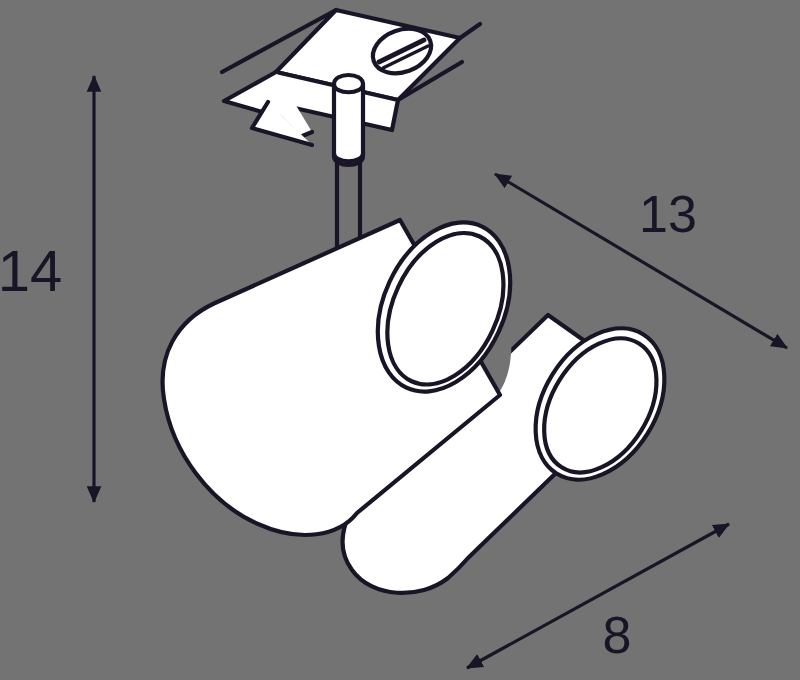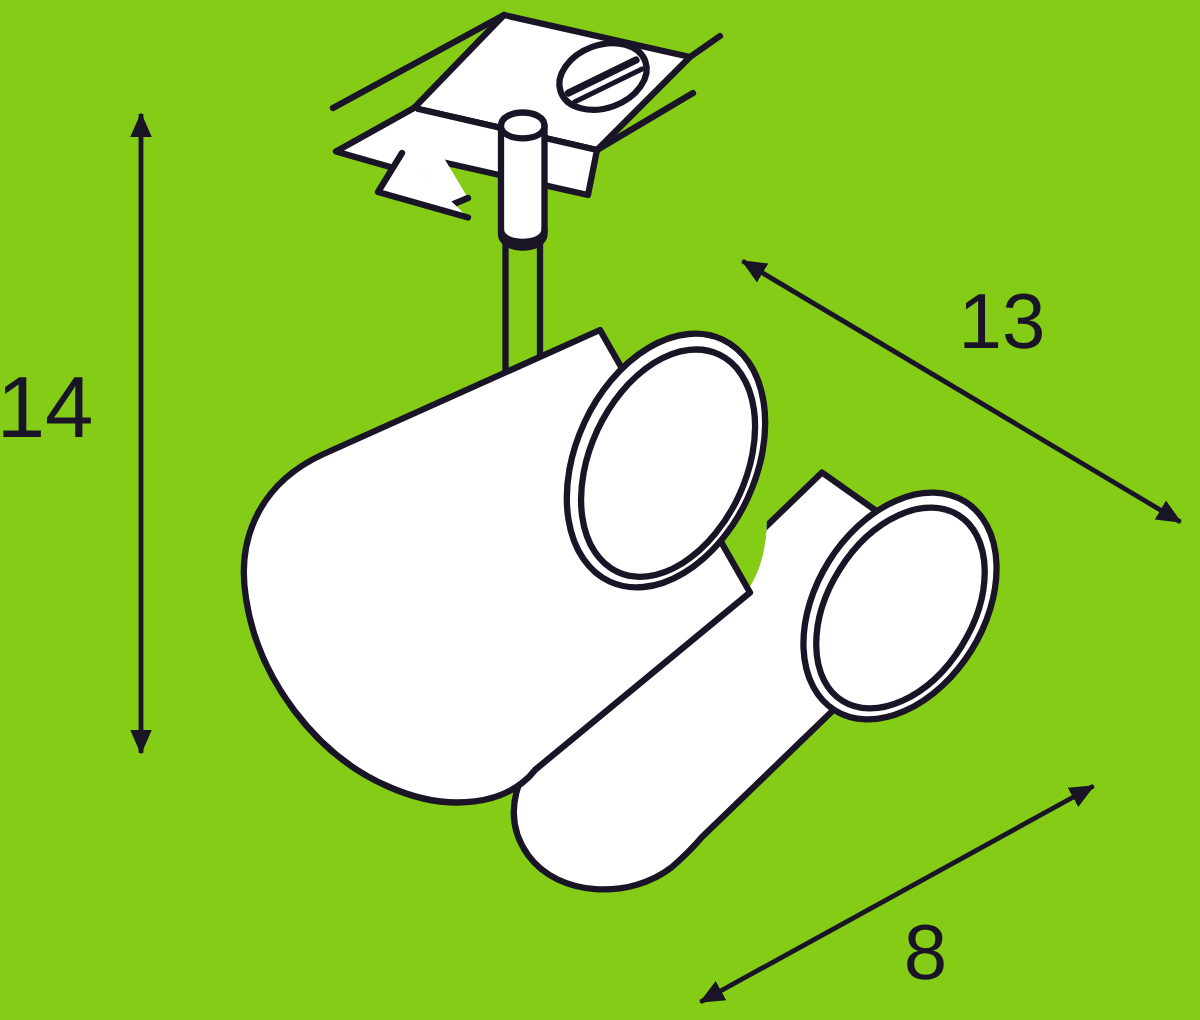--- a/index.html
+++ b/index.html
@@ -7,21 +7,21 @@
     padding: 0;
     background: #ffffff;
   }
   body {
     font-family: "Liberation Sans", sans-serif;
   }
   #drawing-root {
     position: relative;
     width: 800px;
     height: 680px;
-    background: #84cc16;
+    background: #737373;
     overflow: hidden;
   }
   #drawing-svg {
     position: absolute;
     left: 0;
     top: 0;
     width: 800px;
     height: 680px;
     display: block;
   }

